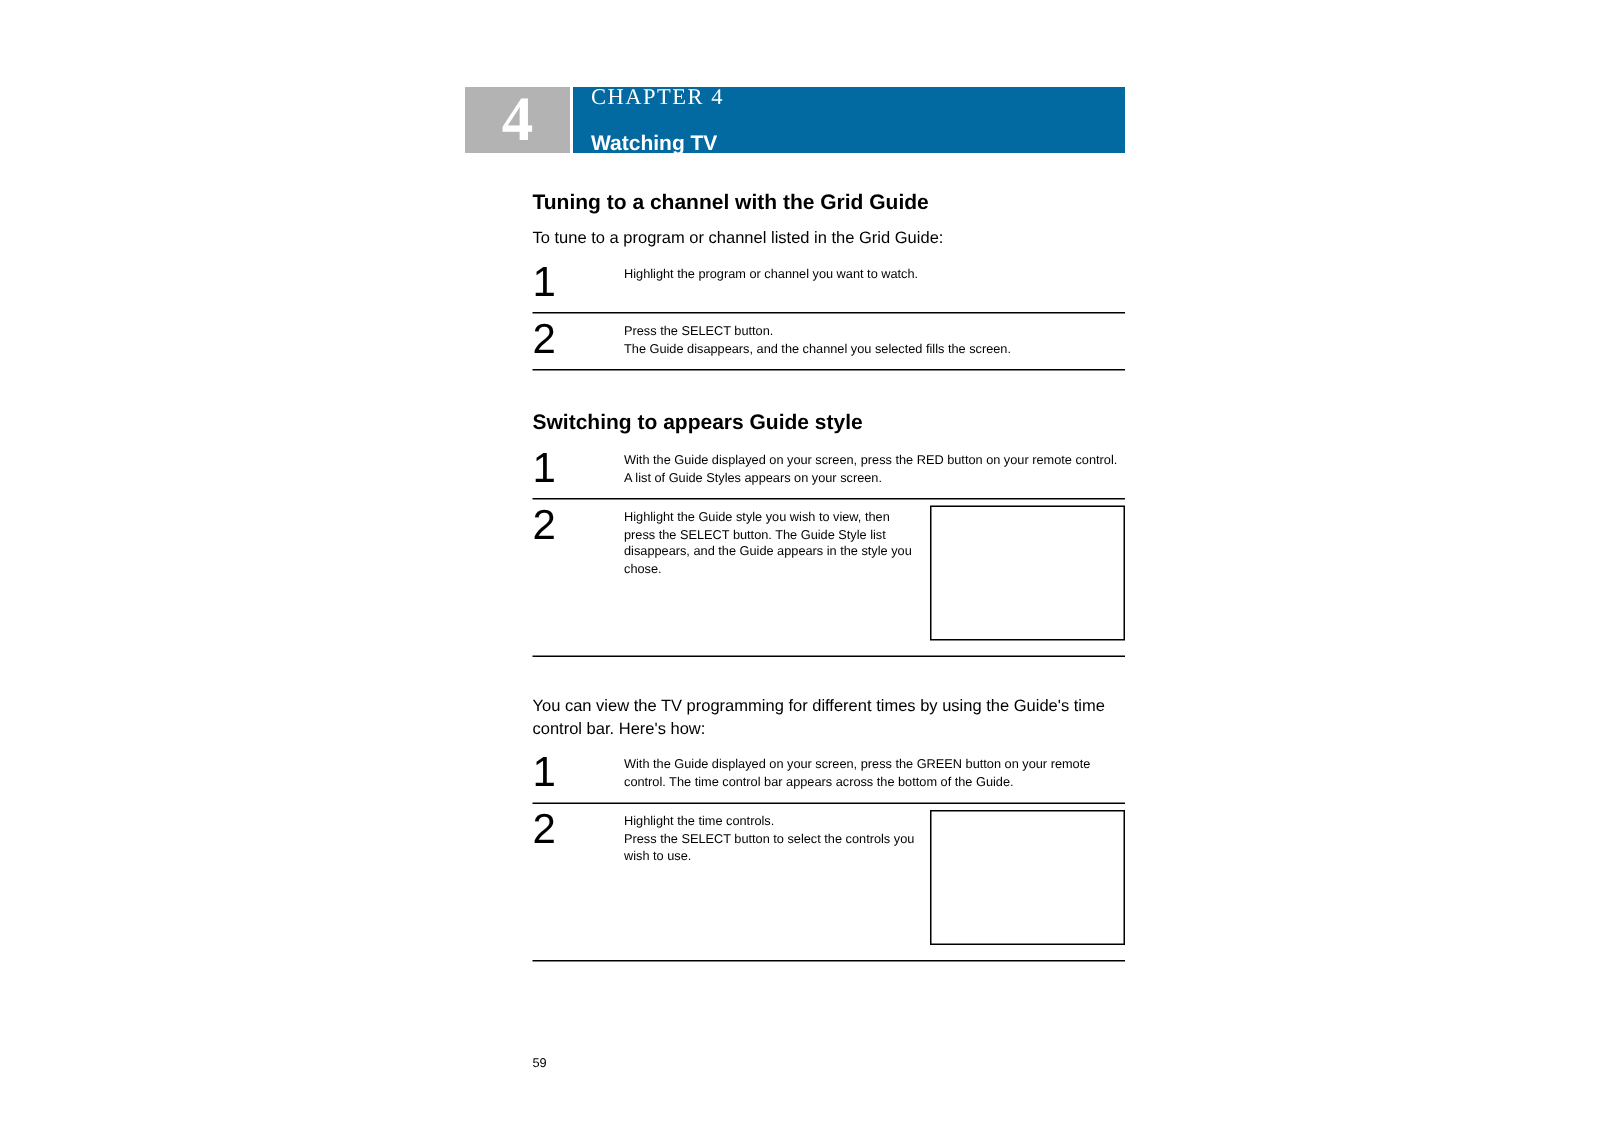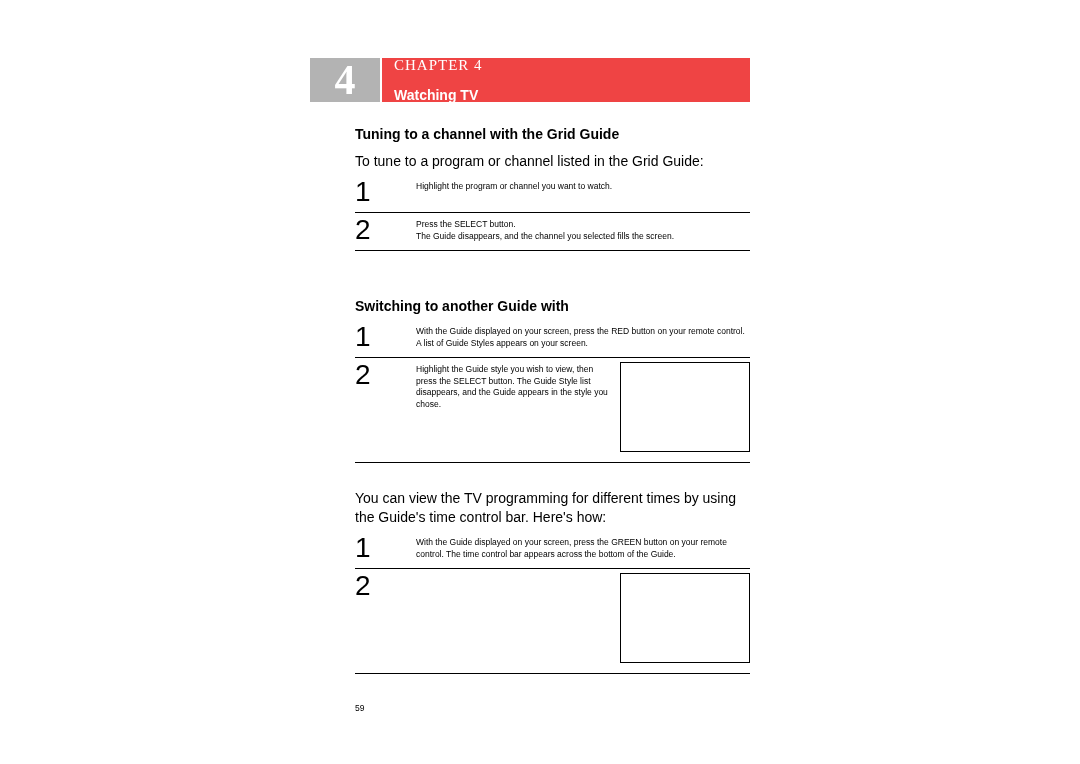--- a/index.html
+++ b/index.html
@@ -31,21 +31,21 @@
     font-size: 42px;
     font-weight: 600;
     font-family: Georgia, "Times New Roman", serif;
   }
   .chapter-divider {
     width: 2px;
     background: #fff;
   }
   .chapter-title-box {
     flex: 1;
-    background: #ef4444;
+    background: #0369a1;
     color: #fff;
     padding: 4px 12px;
     display: flex;
     flex-direction: column;
     justify-content: center;
   }
   .chapter-label {
     font-family: Georgia, "Times New Roman", serif;
     font-size: 15px;
     letter-spacing: 1px;
@@ -60,24 +60,23 @@
   .section {
     margin-left: 45px;
   }
   .section-heading {
     font-family: "Arial Narrow", Arial, sans-serif;
     font-size: 14px;
     font-weight: bold;
     font-stretch: condensed;
     color: #000;
     margin-bottom: 10px;
-    margin-top: 21px;
   }
   .intro {
-    font-size: 14px;
+    font-size: 11px;
     line-height: 1.35;
     color: #000;
     margin-bottom: 8px;
     font-weight: 300;
   }
   .step {
     display: flex;
     align-items: flex-start;
     margin-bottom: 4px;
     border-bottom: 0.5px solid #000;
@@ -162,21 +161,21 @@
     <div class="step">
       <div class="step-num">2</div>
       <div class="step-text" style="white-space:pre-line">Press the SELECT button.
 The Guide disappears, and the channel you selected fills the screen.</div>
     </div>
   </div>
 
   <div class="section-gap"></div>
 
   <div class="section">
-    <div class="section-heading">Switching to another Guide with</div>
+    <div class="section-heading">Switching to appears Guide style</div>
     <div class="step">
       <div class="step-num">1</div>
       <div class="step-text">With the Guide displayed on your screen, press the RED button on your remote control. A list of Guide Styles appears on your screen.</div>
     </div>
     <div class="step-row">
       <div class="left">
         <div class="step">
           <div class="step-num">2</div>
           <div class="step-text">Highlight the Guide style you wish to view, then press the SELECT button. The Guide Style list disappears, and the Guide appears in the style you chose.</div>
         </div>
@@ -190,20 +189,22 @@
   <div class="section">
     <div class="intro">You can view the TV programming for different times by using the Guide's time control bar. Here's how:</div>
     <div class="step">
       <div class="step-num">1</div>
       <div class="step-text">With the Guide displayed on your screen, press the GREEN button on your remote control. The time control bar appears across the bottom of the Guide.</div>
     </div>
     <div class="step-row">
       <div class="left">
         <div class="step">
           <div class="step-num">2</div>
+          <div class="step-text" style="white-space:pre-line">Highlight the time controls.
+Press the SELECT button to select the controls you wish to use.</div>
         </div>
       </div>
       <div class="placeholder-box"></div>
     </div>
   </div>
 
   <div class="section">
     <div class="page-number">59</div>
   </div>
 

